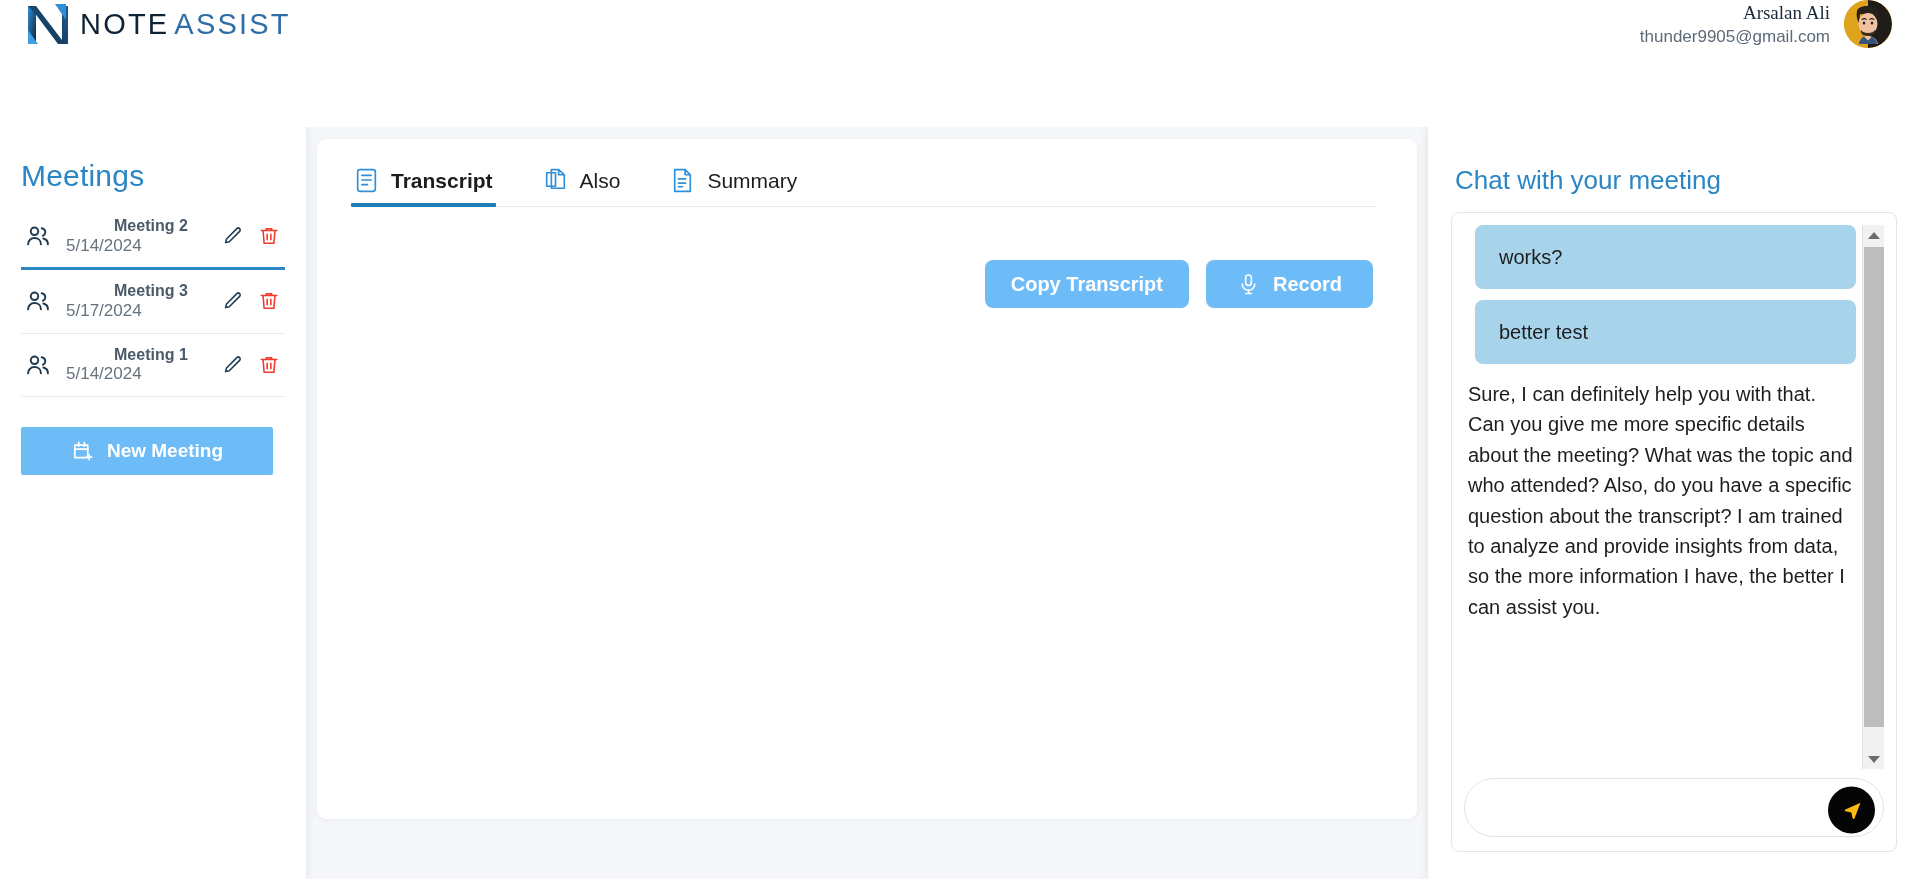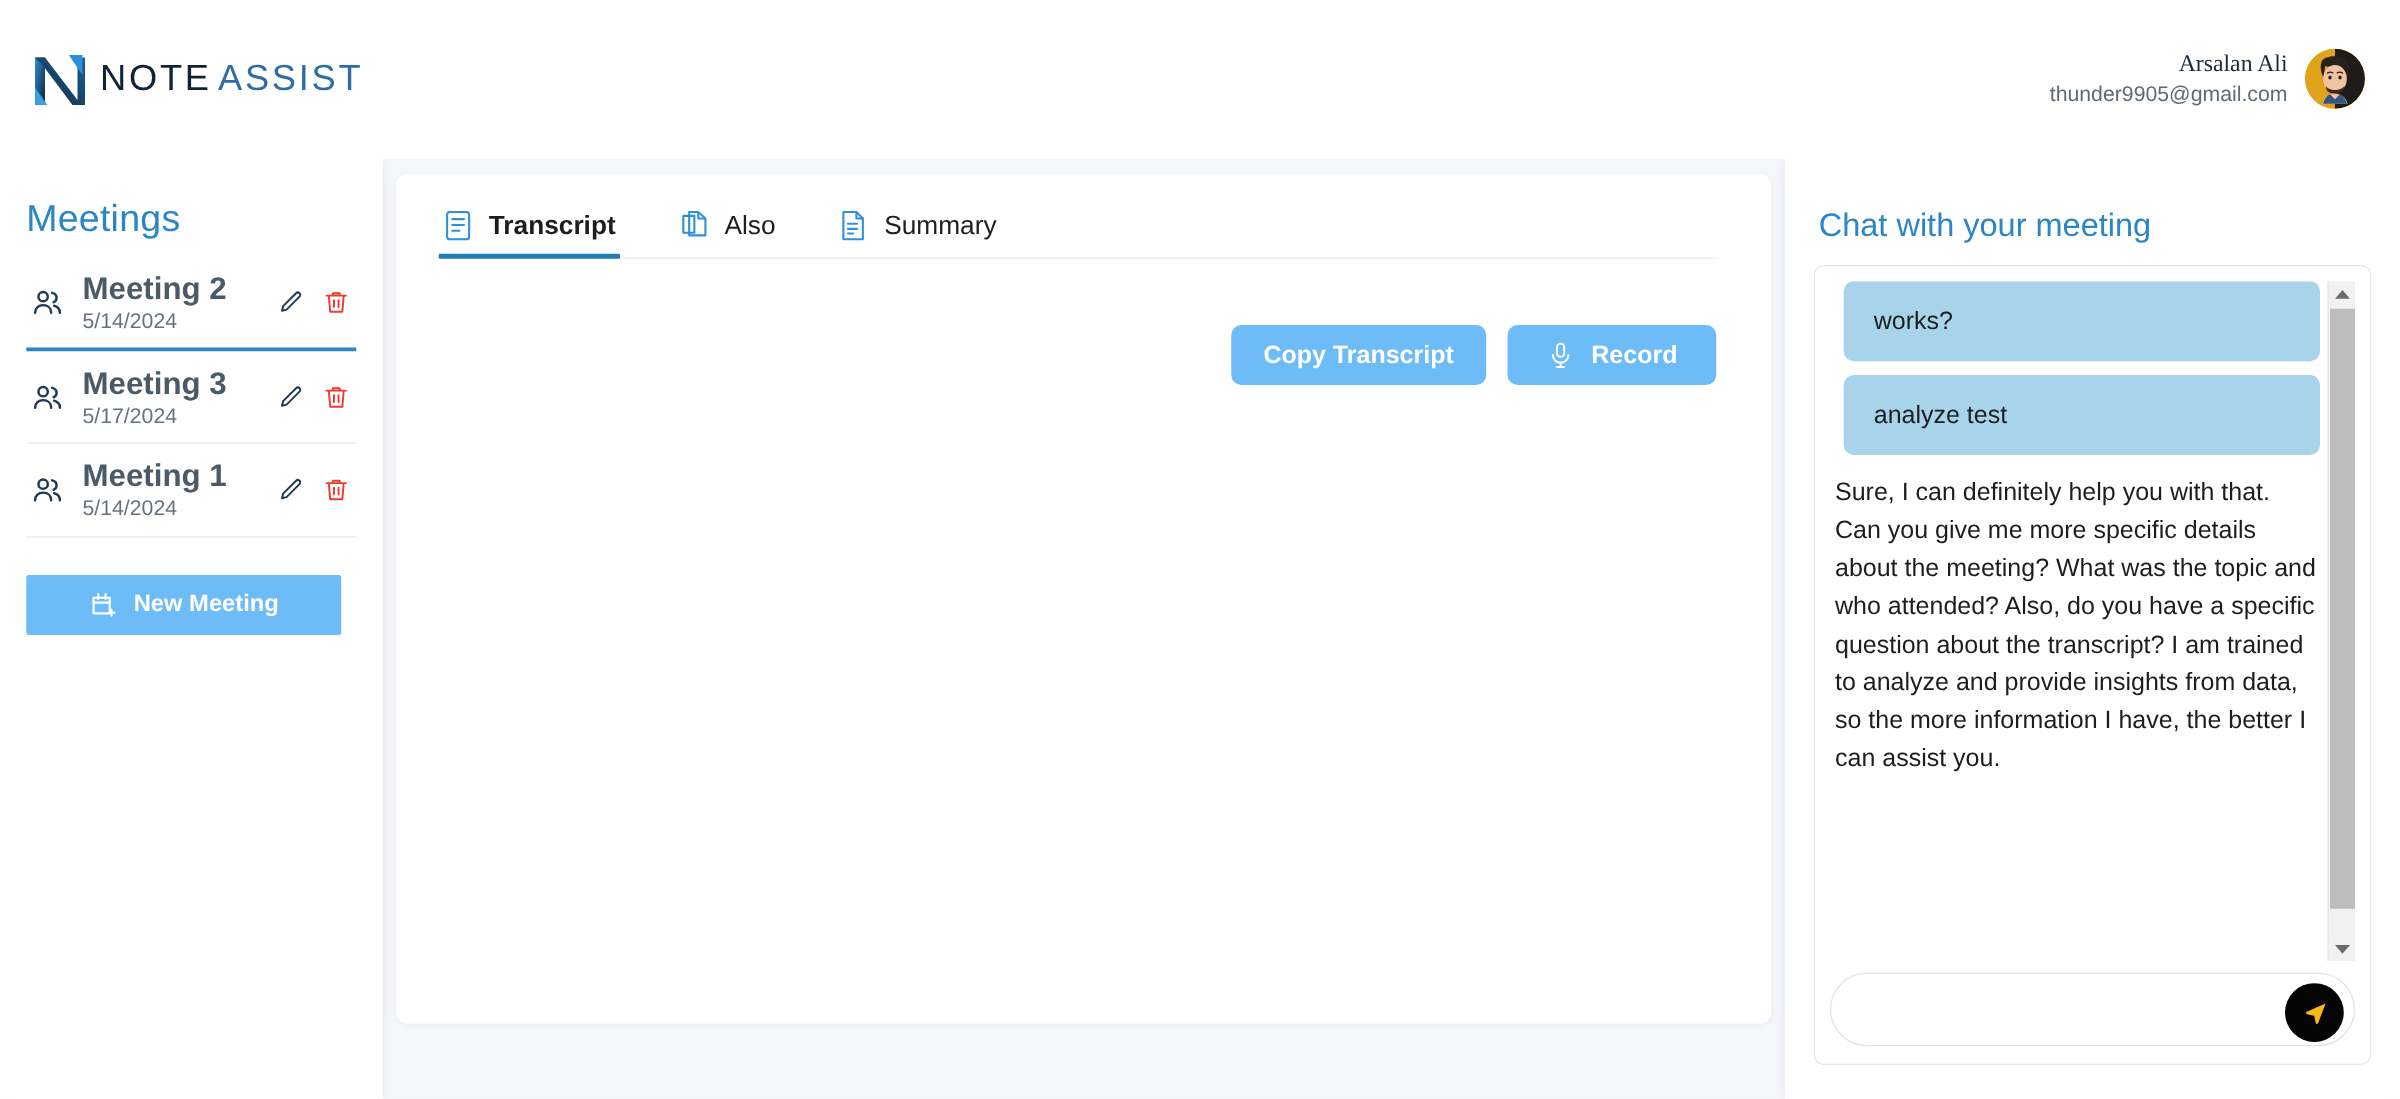--- a/index.html
+++ b/index.html
@@ -7,21 +7,21 @@
     width: 1920px; height: 879px;
     font-family: "Liberation Sans", sans-serif;
     background: #ffffff;
     overflow: hidden;
   }
 
   
   .header {
     position: absolute; left: 0; top: 0; width: 1920px; height: 127px;
     background: #ffffff;
-    display: flex; align-items: center; justify-content: space-between;
+    display: flex; align-items: flex-start; justify-content: space-between;
     padding: 0 28px 0 22px;
     z-index: 5;
     gap: 17px;
   }
   .logo-wrap { display: flex; align-items: center; gap: 8px; }
   .logo-mark { width: 50px; height: 48px; flex: 0 0 auto; }
   .logo-text { font-size: 29px; letter-spacing: 2.2px; font-weight: 400; display:flex; align-items:baseline; }
   .logo-note { color: #0f2236; }
   .logo-assist { color: #2f6da5; padding-left: 5px; }
 
@@ -64,21 +64,21 @@
   .meeting-list { list-style: none; }
   .meeting-item {
     display: flex; align-items: center; gap: 14px;
     padding: 11px 5px 11px 3px;
     border-bottom: 1px solid #e7eaee;
     cursor: pointer;
   }
   .meeting-item.active { border-bottom: 3px solid #2b86c4; }
   .mi-icon { width: 28px; height: 28px; flex: 0 0 auto; color: #1f3b52; }
   .mi-texts { flex: 1 1 auto; line-height: 1.22; }
-  .mi-name { font-size: 25px; font-weight: 700; color: #4a5a69; }
+  .mi-name { font-size: 16px; font-weight: 700; color: #4a5a69; margin-left: 48px; }
   .mi-date { font-size: 17px; color: #66737f; }
   .mi-actions { display: flex; align-items: center; gap: 15px; }
   .icon-btn { width: 22px; height: 22px; cursor: pointer; display: block; }
 
   .new-meeting-btn {
     margin-top: 30px; width: 252px; height: 48px;
     background: #6ebcf7; border: none; border-radius: 2px;
     color: #ffffff; font-size: 19px; font-weight: 700;
     font-family: "Liberation Sans", sans-serif;
     display: flex; align-items: center; justify-content: center; gap: 13px;
@@ -370,21 +370,21 @@
   <div class="chat-title">Chat with your meeting</div>
 
   <div class="chat-box">
     <div class="chat-scrollarea">
 
       <div class="msg user">
         <div class="bubble-user">works?</div>
       </div>
 
       <div class="msg user">
-        <div class="bubble-user">analyze test</div>
+        <div class="bubble-user">better test</div>
       </div>
 
       <div class="msg bot">
         <div class="bubble-bot">Sure, I can definitely help you with that. Can you give me more specific details about the meeting? What was the topic and who attended? Also, do you have a specific question about the transcript? I am trained to analyze and provide insights from data, so the more information I have, the better I can assist you.</div>
       </div>
 
       <div class="chat-scrollbar">
         <div class="sb-arrow up">
             <i></i>
           </div>

